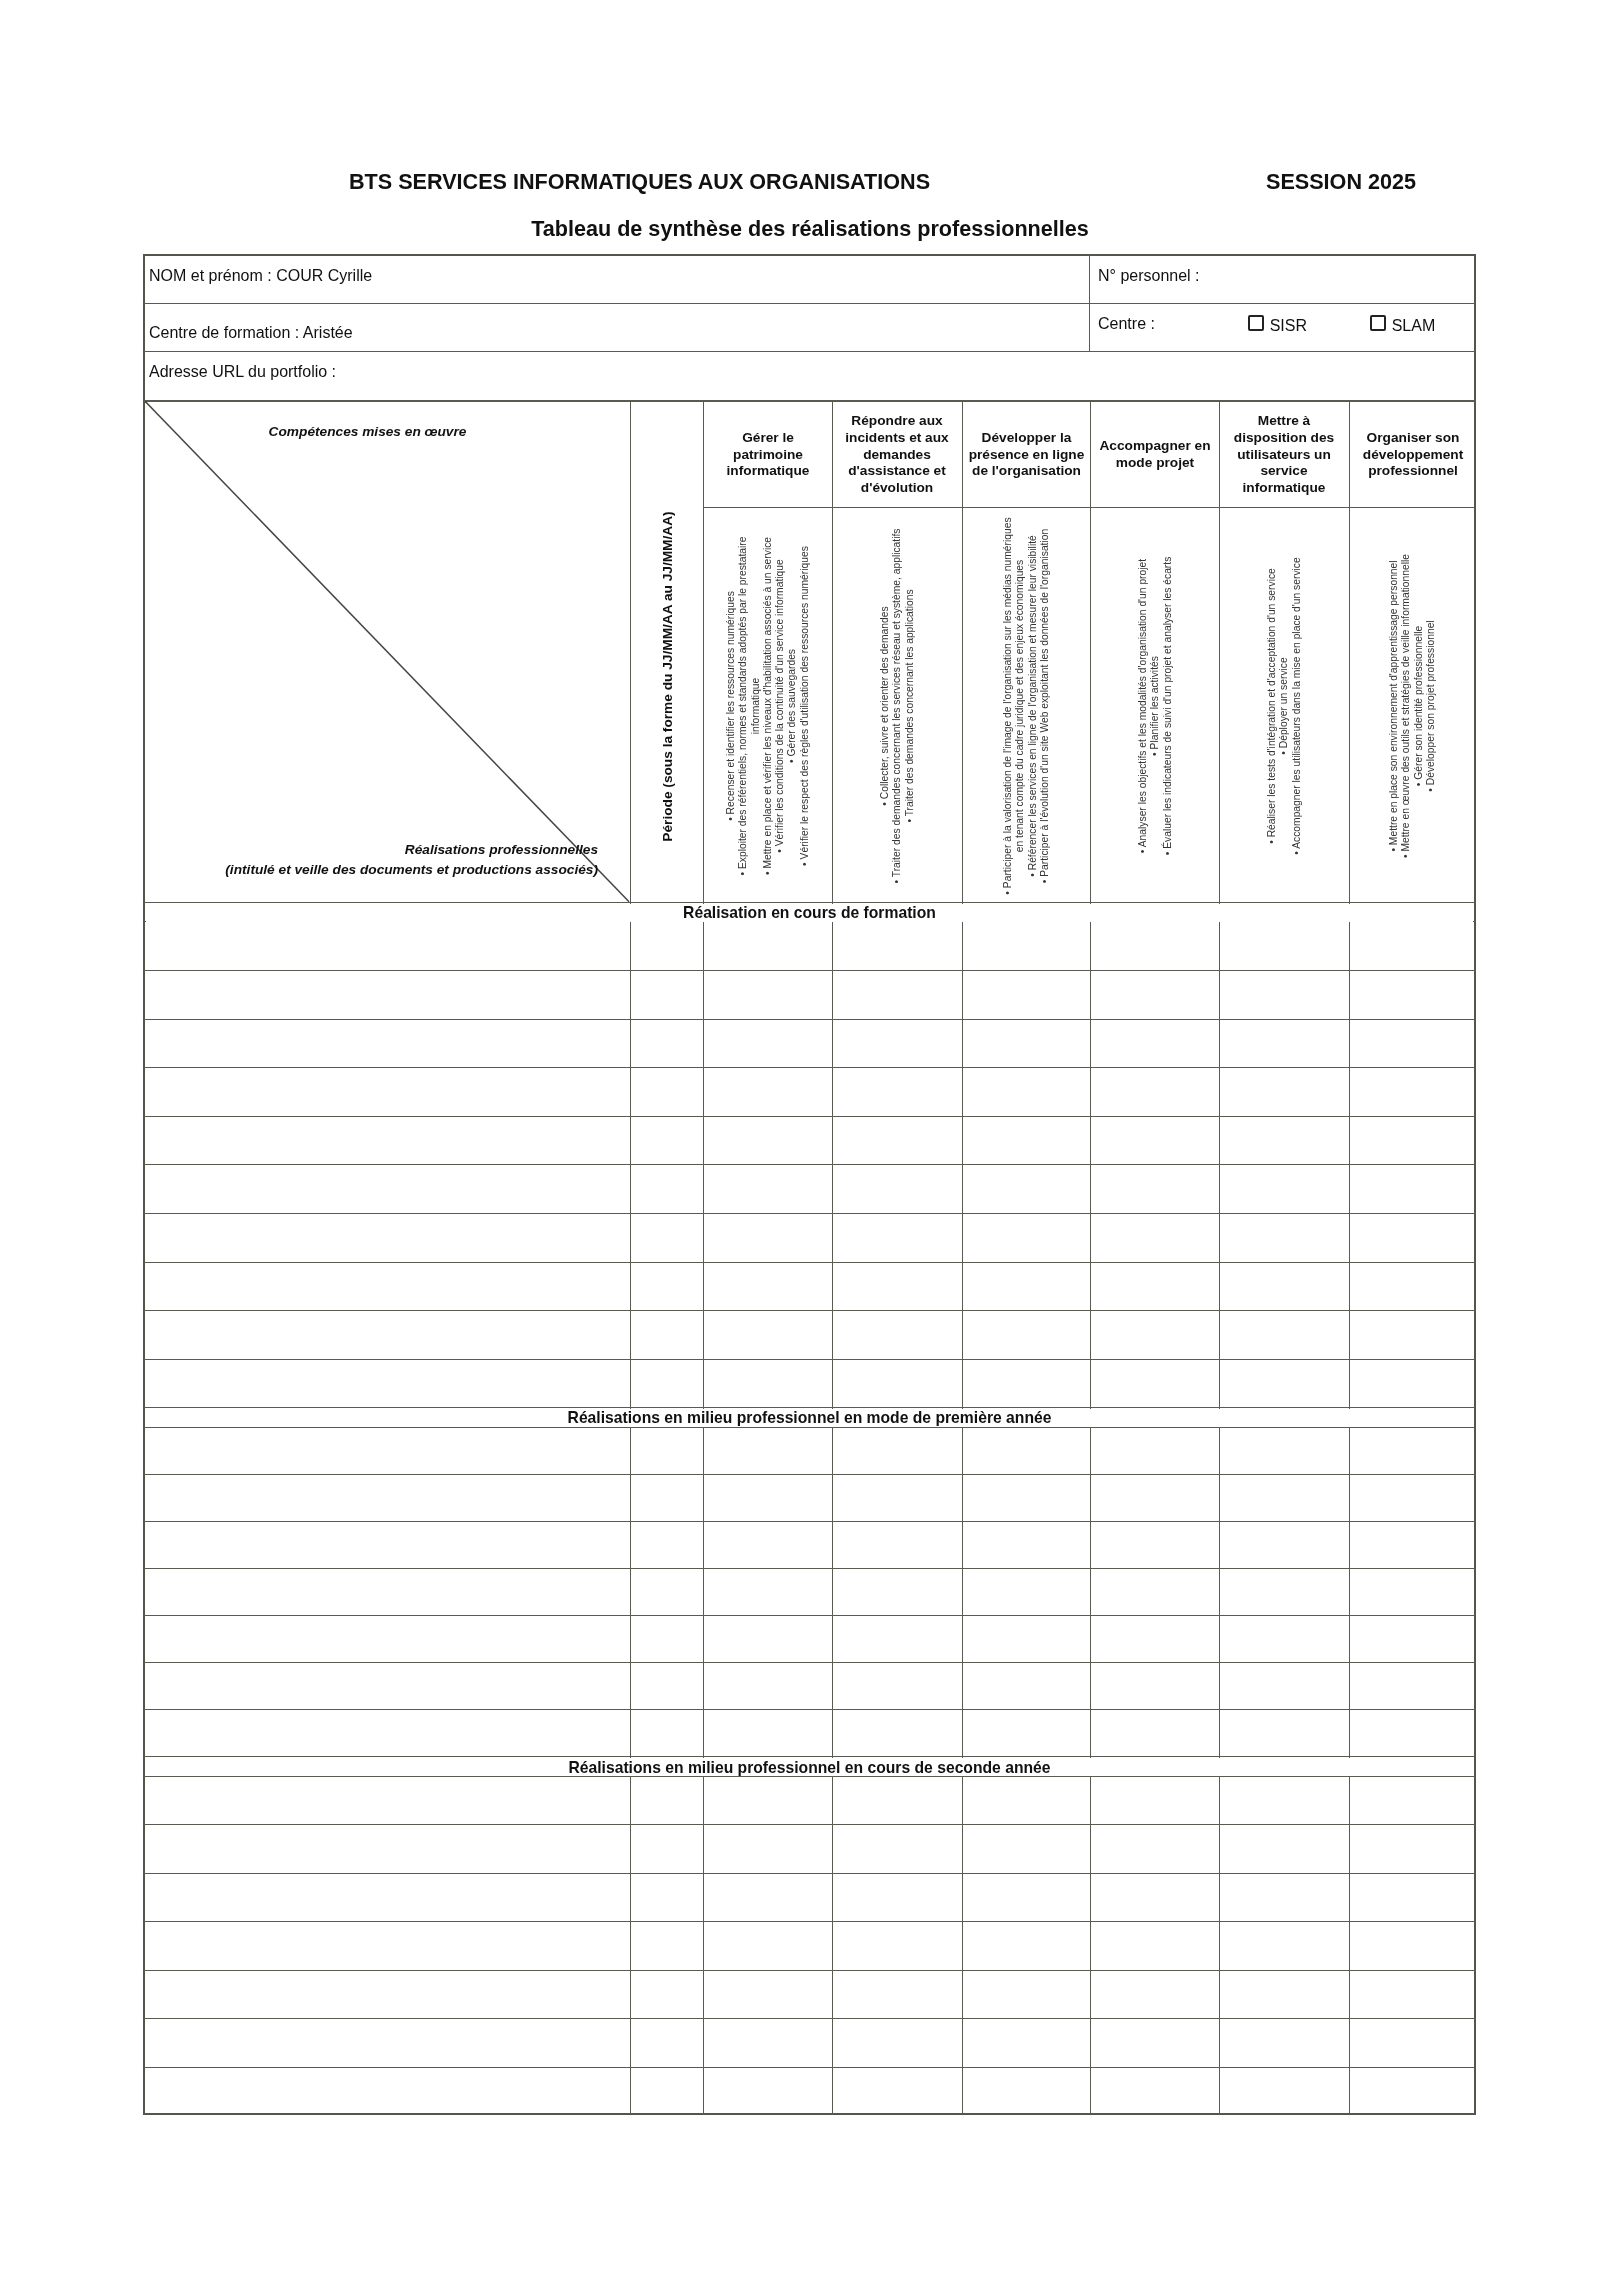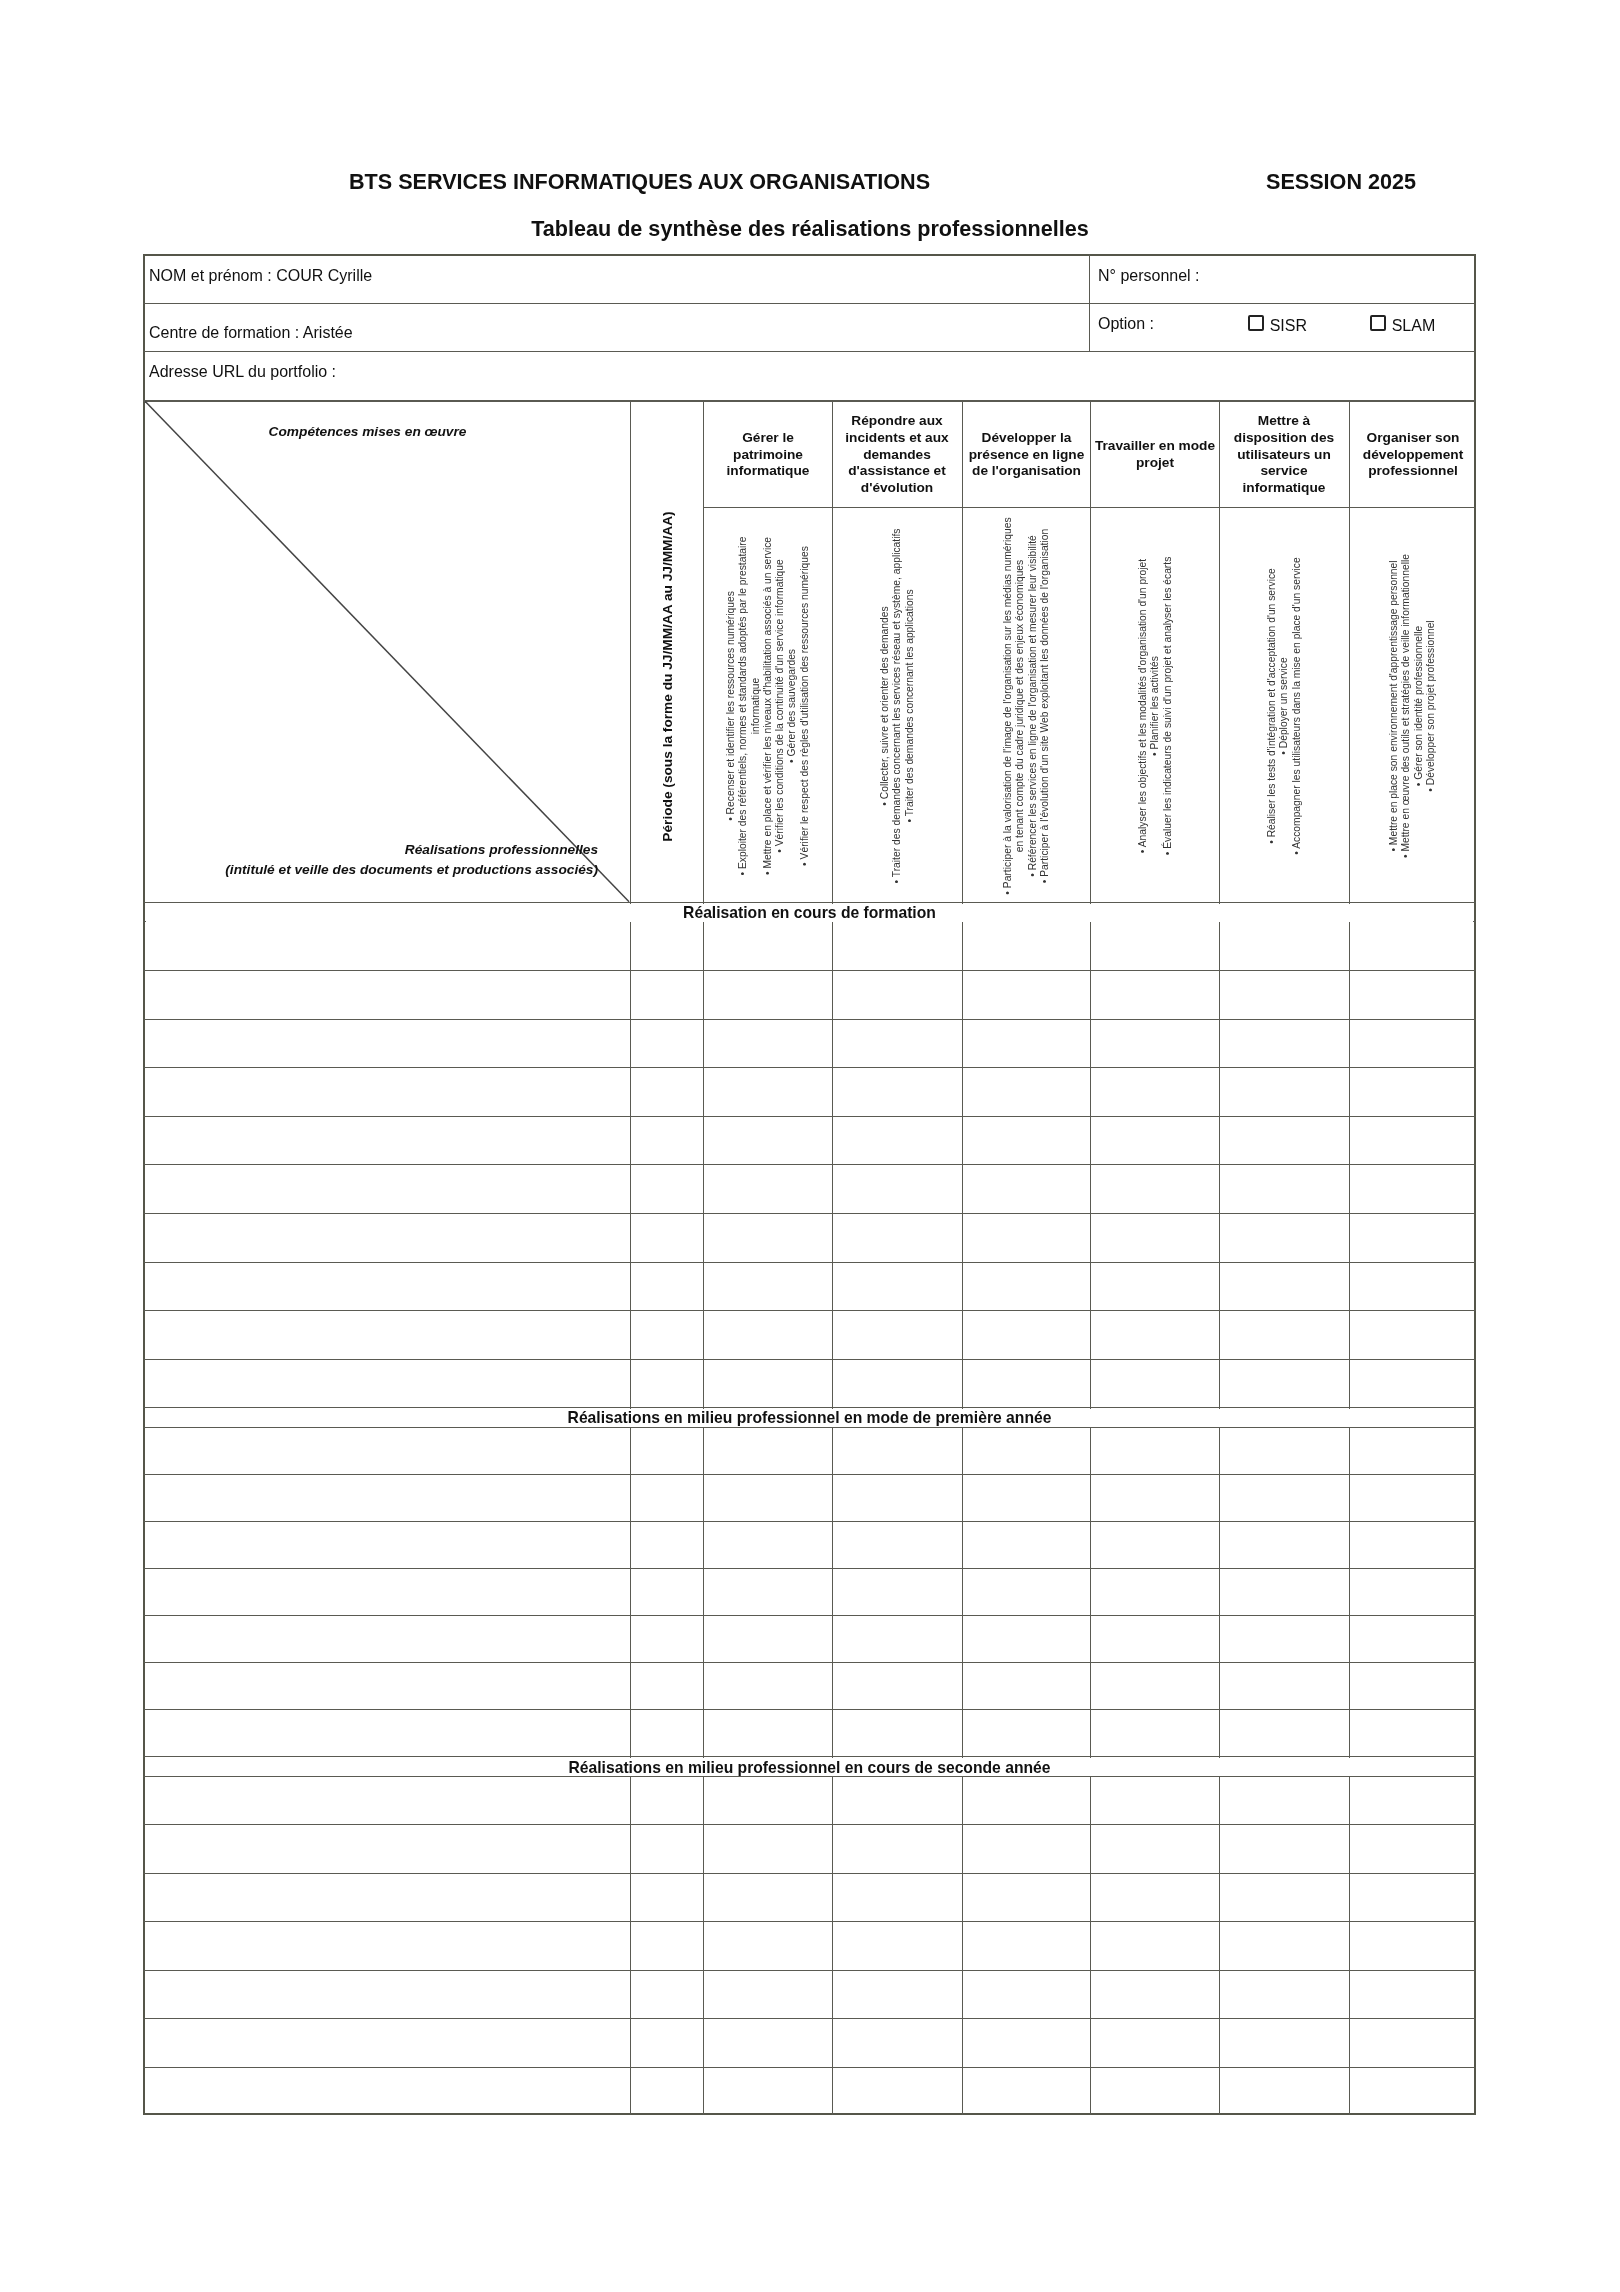--- a/index.html
+++ b/index.html
@@ -44,21 +44,21 @@
 <div class="frame"></div>
 
 <div class="hline" style="left:143px; top:303px; width:1333px;"></div>
 <div class="hline" style="left:143px; top:351px; width:1333px;"></div>
 <div class="hline" style="left:143px; top:400px; width:1333px; border-top-width:2.5px;"></div>
 <div class="vline" style="left:1089px; top:254px; height:98px;"></div>
 
 <div class="info" style="left:149px; top:267px;">NOM et prénom : COUR Cyrille</div>
 <div class="info" style="left:1098px; top:267px;">N° personnel :</div>
 <div class="info" style="left:149px; top:315px;margin-top:9px;">Centre de formation : Aristée</div>
-<div class="info" style="left:1098px; top:315px;">Option :</div>
+<div class="info" style="left:1098px; top:315px;">Centre :</div>
 <div class="info" style="left:1248px; top:315px;"><span class="chk"></span><span>SISR</span></div>
 <div class="info" style="left:1370px; top:315px;"><span class="chk"></span><span>SLAM</span></div>
 <div class="info" style="left:149px; top:363px;">Adresse URL du portfolio :</div>
 
 <svg style="position:absolute; left:145px; top:401px;" width="486" height="502" viewBox="0 0 496 512">
   <line x1="0" y1="0" x2="494" y2="511" stroke="#444" stroke-width="1.5"></line>
 </svg>
 <div class="diag-top">Compétences mises en œuvre</div>
 <div class="diag-bottom">
   <div>Réalisations professionnelles</div>
@@ -74,21 +74,21 @@
 <div class="vline" style="left:832px; top:401px; height:1714px;"></div>
 <div class="vline" style="left:962px; top:401px; height:1714px;"></div>
 <div class="vline" style="left:1090px; top:401px; height:1714px;"></div>
 <div class="vline" style="left:1219px; top:401px; height:1714px;"></div>
 <div class="vline" style="left:1349px; top:401px; height:1714px;"></div>
 <div class="hline" style="left:703px; top:507px; width:773px;"></div>
 
 <div class="col-head" style="left:704px; width:128px;">Gérer le patrimoine informatique</div>
 <div class="col-head" style="left:833px; width:128px;">Répondre aux incidents et aux demandes d'assistance et d'évolution</div>
 <div class="col-head" style="left:963px; width:127px;">Développer la présence en ligne de l'organisation</div>
-<div class="col-head" style="left:1091px; width:128px;">Travailler en mode projet</div>
+<div class="col-head" style="left:1091px; width:128px;">Accompagner en mode projet</div>
 <div class="col-head" style="left:1220px; width:128px;">Mettre à disposition des utilisateurs un service informatique</div>
 <div class="col-head" style="left:1350px; width:126px;">Organiser son développement professionnel</div>
 
 <div class="rot-wrap" style="left:704px; width:128px;">
   <div class="rot">
     <div>• Recenser et identifier les ressources numériques</div>
     <div>• Exploiter des référentiels, normes et standards adoptés par le prestataire informatique</div>
     <div>• Mettre en place et vérifier les niveaux d'habilitation associés à un service</div>
     <div>• Vérifier les conditions de la continuité d'un service informatique</div>
     <div>• Gérer des sauvegardes</div>

